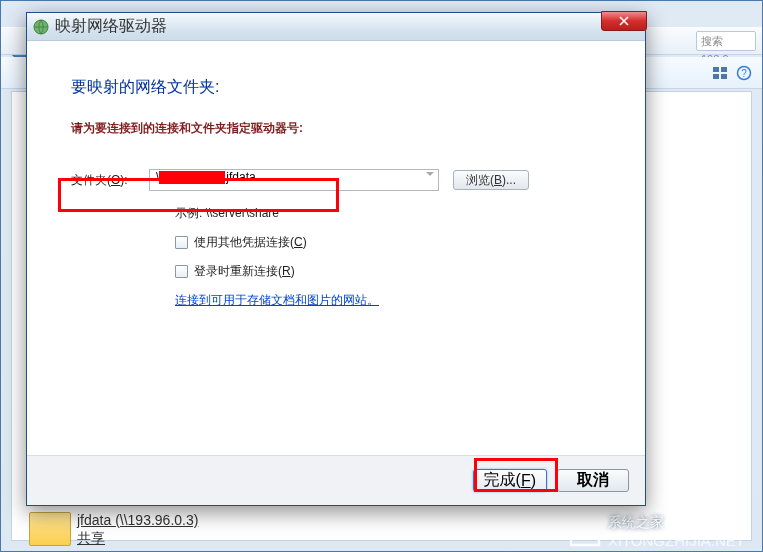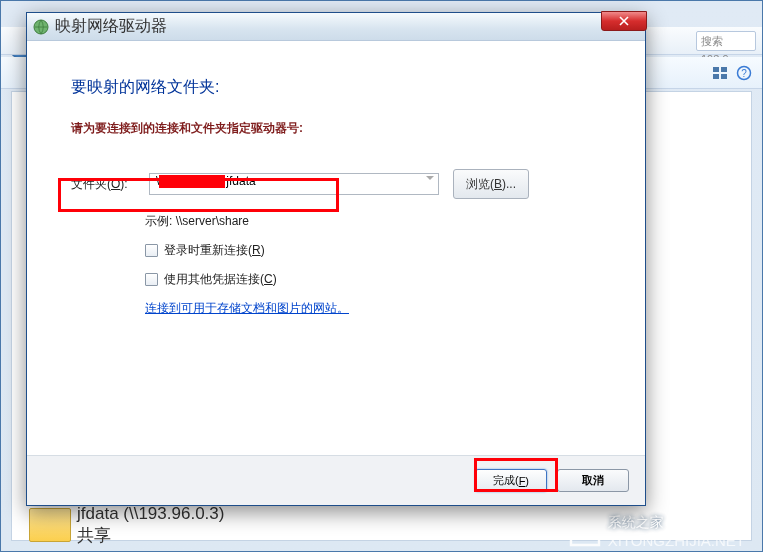--- a/index.html
+++ b/index.html
@@ -82,21 +82,21 @@
     align-items: center;
     gap: 6px;
   }
   .bg-folder-icon {
     width: 42px; height: 34px;
     background: linear-gradient(to bottom, #ffe699 0%, #fbcf4e 100%);
     border-radius: 2px;
     border: 1px solid #c9a535;
     position: relative;
   }
-  .bg-folder-text { font-size: 17px; color: #333; line-height:1.3; }
+  .bg-folder-text { font-size: 14px; color: #333; line-height:1.3;text-decoration:underline; }
 
   .footer-badge {
     position: absolute;
     bottom: 2px; right: 17px;
     display: flex;
     align-items: center;
     gap: 6px;
     color: #fff;
     opacity: 0.9;
   }
@@ -210,30 +210,30 @@
   .folder-combo .masked {
     display:inline-block;
     width: 66px; height: 13px;
     background: #ff0008;
     vertical-align: middle;
     margin-right:1px;
   }
   .folder-combo .arrow { width:8px; height:8px; opacity:.55; }
   .browse-btn {
     margin-left: 14px;
-    width: 76px; height: 30px;
+    width: 76px; height: 20px;
     border: 1px solid #aab2bd;
     background: linear-gradient(to bottom, #fafbfc, #e3e8ee);
     border-radius: 3px;
     font-size: 12px;
     color: #333;
     display:flex; align-items:center; justify-content:center;
   }
   .hint-row, .check-row, .link-row {
-    margin-left: 74px;
+    margin-left: 104px;
     font-size: 12px;
     color: #222;
     margin-bottom: 12px;
     display: flex;
     align-items: center;
   }
   .hint-row { margin-top: 4px; }
   .checkbox {
     width: 13px; height: 13px;
     border: 1px solid #8a97a6;
@@ -260,21 +260,21 @@
     justify-content: flex-end;
     padding: 0 16px;
     gap: 10px;
   }
   .footer-btn {
     min-width: 72px;
     height: 23px;
     padding: 0 10px;
     border: 1px solid #8b97a6;
     border-radius: 3px;
-    font-size: 11px;
+    font-size: 16px;
     display: flex;
     align-items: center;
     justify-content: center;
   }
   .footer-btn.primary {
     background: linear-gradient(to bottom, #fefefe, #e5ebf1);
     border-color: #3e74c2;
     box-shadow: 0 0 2px #6aa3e4;
   }
   .footer-btn.secondary {
@@ -376,28 +376,28 @@
           <span class="underline">B</span>
           <span>)...</span>
       </div>
     </div>
 
     <div class="hint-row">示例: \\server\share</div>
 
     <div class="check-row">
       <div class="checkbox"></div>
       <span>
-        <span>登录时重新连接(</span><span class="underline">R</span><span>)</span>
+        <span>使用其他凭据连接(</span><span class="underline">C</span><span>)</span>
       </span>
     </div>
 
     <div class="check-row">
       <div class="checkbox"></div>
       <span>
-        <span>使用其他凭据连接(</span><span class="underline">C</span><span>)</span>
+        <span>登录时重新连接(</span><span class="underline">R</span><span>)</span>
       </span>
     </div>
 
     <div class="link-row">连接到可用于存储文档和图片的网站。</div>
   </div>
 
   <div class="dialog-footer">
     <div class="footer-btn primary">
       <span>完成(</span>
         <span class="underline">F</span>

